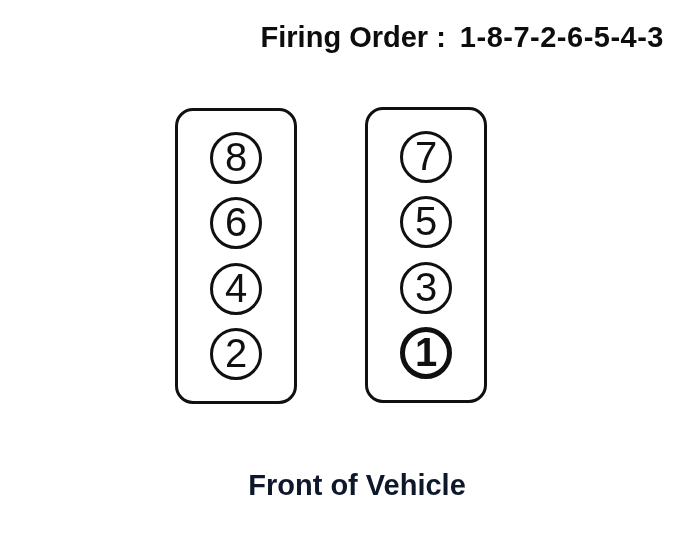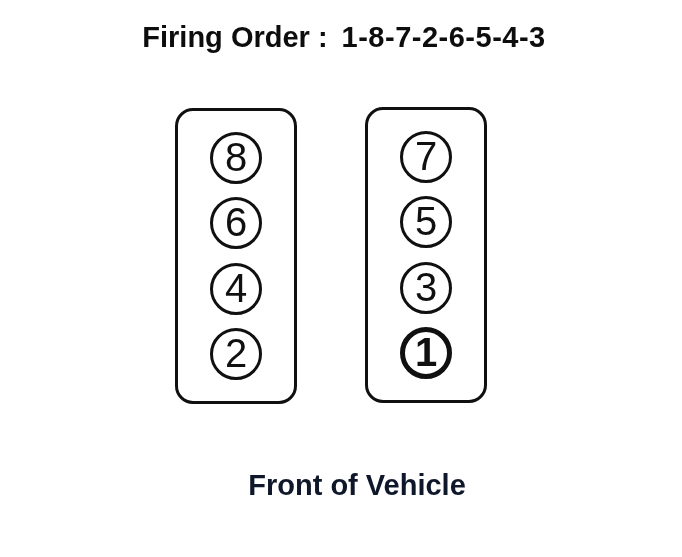--- a/index.html
+++ b/index.html
@@ -12,23 +12,23 @@
     width: 682px;
     height: 557px;
     background: #ffffff;
     font-family: "Liberation Sans", sans-serif;
     color: #101010;
     overflow: hidden;
   }
   .title {
     position: absolute;
     top: 21px;
-    left: 16px;
+    left: 8px;
     width: 656px;
-    text-align: center;
+    text-align: right;
     font-size: 29px;
     font-weight: bold;
     white-space: nowrap;
     color: #0d0d0d;
   }
   .title .seq {
     margin-left: 14px;
     letter-spacing: 0.5px;
   }
   .bank {

